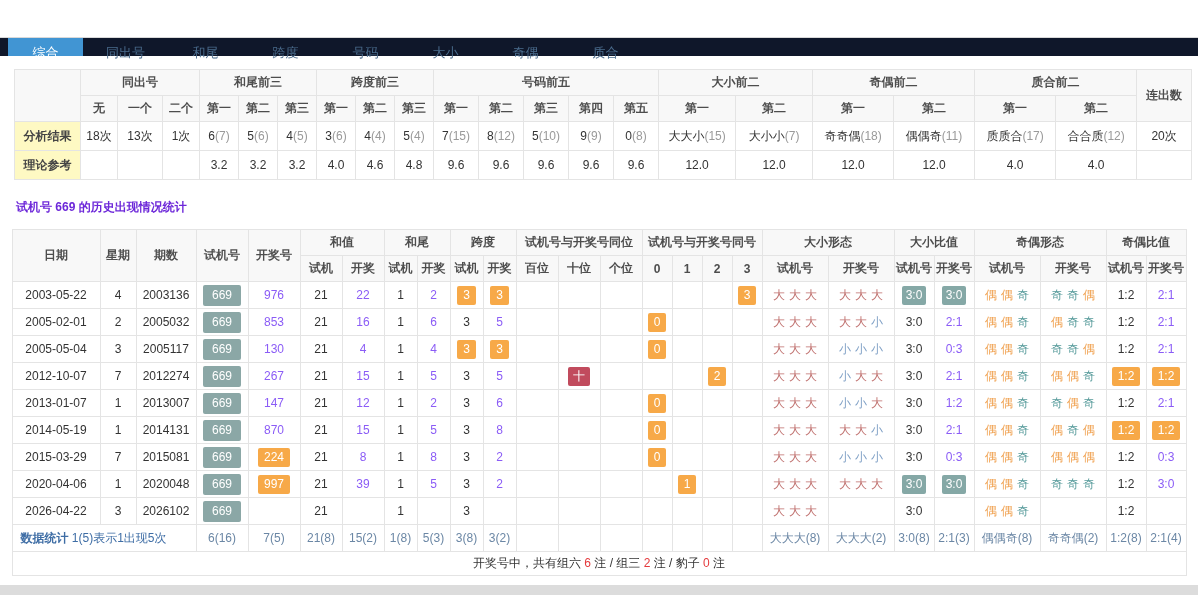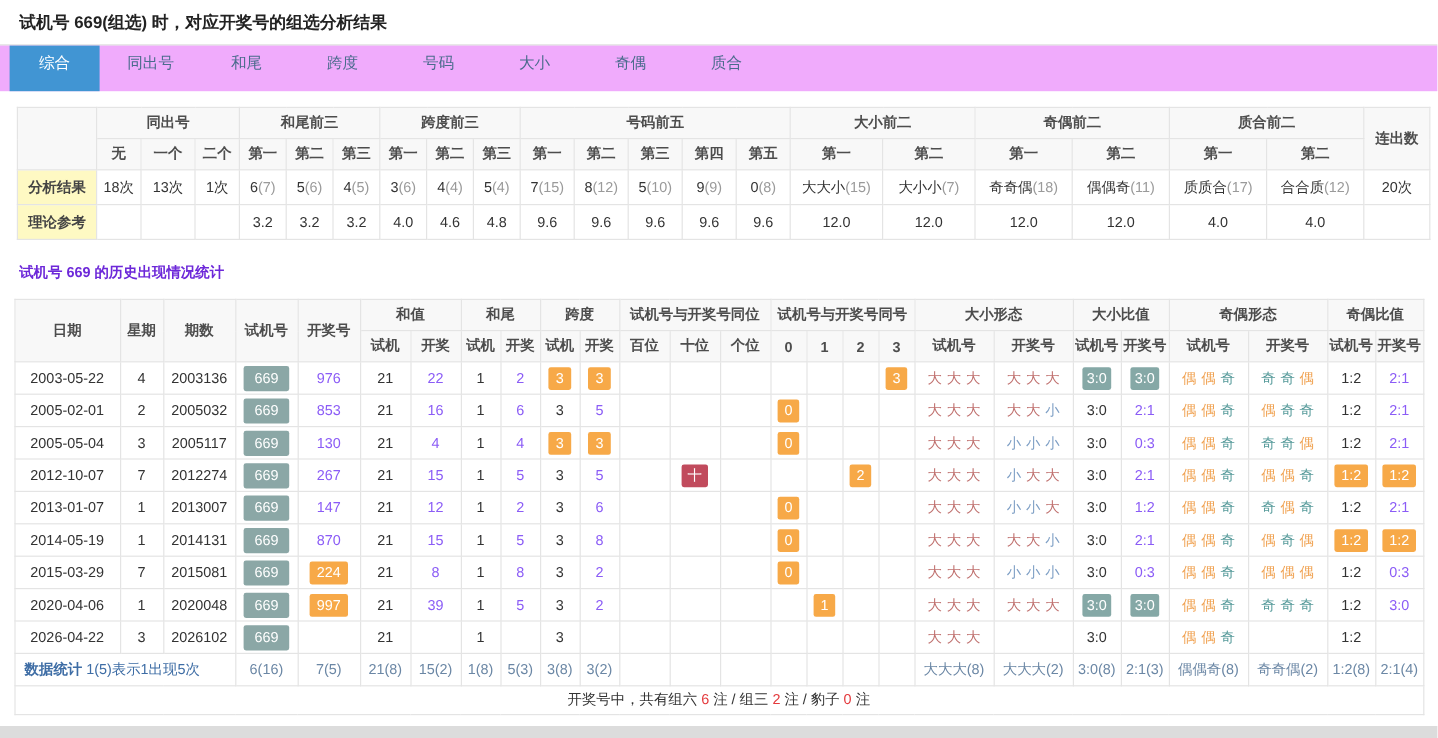--- a/index.html
+++ b/index.html
@@ -16,21 +16,21 @@
   }
   .page-title { font-size:14px; font-weight:bold; color:#222; }
   .logo {
     display:flex; align-items:center; gap:5px;
     border:2px solid #9b1b1b; background:#fffde8; color:#9b1b1b;
     font-family:"DejaVu Serif", serif; font-size:17px; font-weight:bold;
     padding:1px 7px 1px 5px; cursor:pointer;
   }
   .logo .sq { width:14px; height:14px; background:#ffe900; display:inline-block; }
   
-  .tabs { height:38px; background:#f0abfc; display:flex; padding-left:8px; }
+  .tabs { height:18px; background:#0f172a; display:flex; padding-left:8px; }
   .tab {
     width:75px; margin-right:5px; text-align:center; line-height:30px;
     font-size:13px; color:#4a6b8c; cursor:pointer;
   }
   .tab.active { background:#4195d3; color:#fff; }
   
   table { border-collapse:collapse; table-layout:fixed; width:1170px; margin:0 auto; }
   th, td {
     border:1px solid #e4e4e4; text-align:center; font-size:12px;
     padding:0 1px; white-space:nowrap; overflow:hidden;
@@ -63,21 +63,20 @@
   .stats-label { text-align:left !important; padding-left:8px !important; color:#3e6da5 !important; }
   .stats-label b { font-weight:bold; }
   .footer-row td { height:24px; color:#333; }
   .footer-row .c-num { color:#e4393c; }
   .bottom-strip { height:10px; background:#dcdcdc; margin-top:9px; }
 </style>
 </head>
 <body>
 
 <div class="topbar">
-  <div class="page-title">试机号 669(组选) 时，对应开奖号的组选分析结果</div>
 </div>
 
 <div class="tabs" id="tabs">
     <div class="tab active">综合</div>
     <div class="tab">同出号</div>
     <div class="tab">和尾</div>
     <div class="tab">跨度</div>
     <div class="tab">号码</div>
     <div class="tab">大小</div>
     <div class="tab">奇偶</div>

